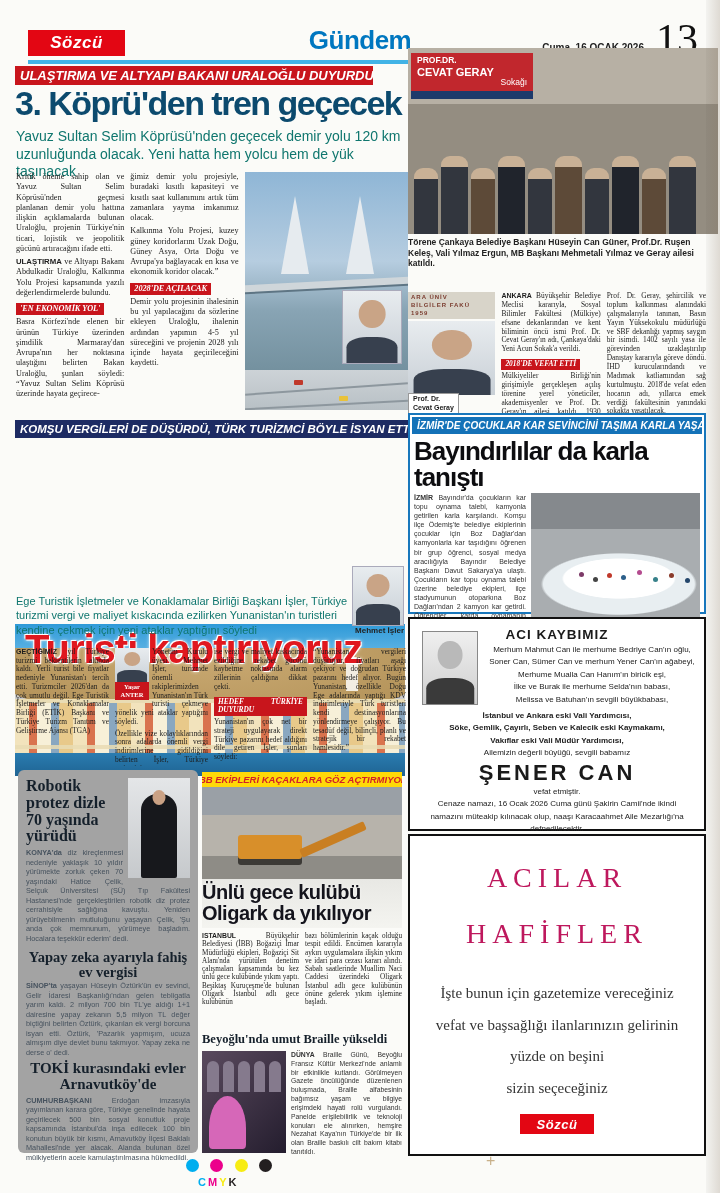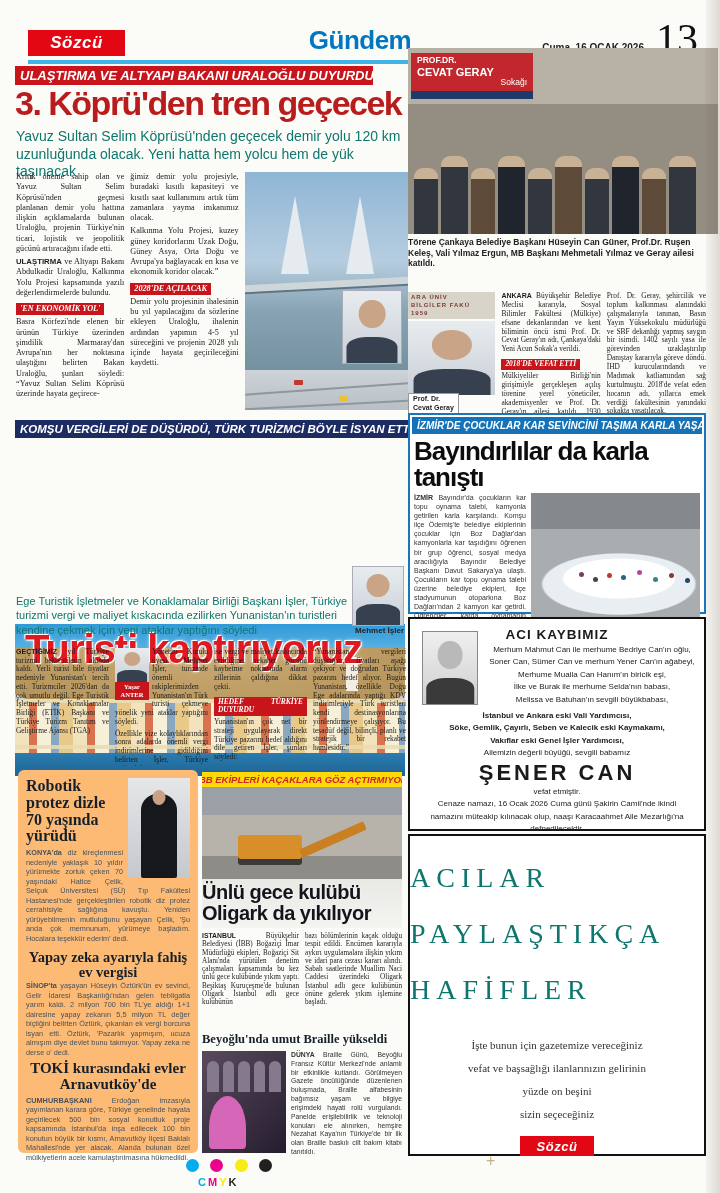--- a/index.html
+++ b/index.html
@@ -15,21 +15,21 @@
   .rule{background:#42b3e6;height:4px;}
   
   .kick{color:#fff;font-weight:bold;font-style:italic;display:flex;align-items:center;padding:0 5px;white-space:nowrap;overflow:hidden;}
   .k-red{background:#c8151c;font-size:13px;}
   .k-navy{background:#1d2b63;font-size:11.5px;}
   .k-blue{background:#1472b8;font-size:10px;}
   .k-yellow{background:#ffd908;color:#d31f26;font-size:9.5px;justify-content:center;}
   .rsub{background:#c8151c;color:#fff;font-weight:bold;font-style:italic;font-size:8.2px;
         padding:1px 4px;display:inline-block;margin:2px 0;}
   
-  .h1a{font-weight:900;font-size:34px;letter-spacing:-1.5px;line-height:1;color:#b91c1c;}
+  .h1a{font-weight:900;font-size:34px;letter-spacing:-1.5px;line-height:1;color:#0c4a6e;}
   .h2a{font-weight:900;font-size:25px;letter-spacing:-1.2px;line-height:1;color:#0d0d10;}
   .h3a{font-weight:900;font-size:40px;letter-spacing:-1px;line-height:.95;color:#e0181f;
        text-shadow:0 0 2px #fff,0 0 4px #fff,1px 1px 0 #fff,-1px -1px 0 #fff;}
   .h4a{font-weight:900;font-size:26px;letter-spacing:-1px;line-height:1;color:#0d0d10;}
   .h5a{font-weight:900;font-size:20px;letter-spacing:-.5px;line-height:1.05;color:#14141c;
        text-shadow:0 0 2px #f2f2f0,0 0 3px #f2f2f0;}
   .hserif{font-family:"Liberation Serif",serif;font-weight:bold;color:#15202b;}
   
   .lead{color:#0f766e;font-size:14px;line-height:1.25;}
   .bt{font-family:"Liberation Serif",serif;font-size:8.2px;line-height:1.25;color:#1c1c1c;text-align:justify;}
@@ -92,25 +92,25 @@
   .brp .pink{position:absolute;left:8%;bottom:4%;width:44%;height:52%;background:#d667b8;border-radius:50% 50% 10% 10%/60% 60% 8% 8%;}
   .brp .row{position:absolute;top:10%;left:6%;right:6%;height:30%;display:flex;gap:4px;}
   .brp .row i{flex:1;background:#857a8d;border-radius:6px 6px 0 0;}
   
   .chador{background:linear-gradient(#e4e6e8,#c6c9cc);}
   .chador .blk{position:absolute;left:50%;transform:translateX(-50%);bottom:0;width:36px;height:84%;background:#17181c;border-radius:16px 16px 2px 2px;}
   .chador .face{position:absolute;left:50%;transform:translateX(-50%);top:12%;width:13px;height:15px;border-radius:50%;background:#caa184;}
   
   .boxed{border:2.5px solid #111;background:#fff;}
   .bluebox{border:2px solid #1877bc;background:#fff;}
-  .panel{background:#fdba74;border-radius:6px;}
+  .panel{background:#a3a3a3;border-radius:6px;}
   .obit-lines{font-size:8px;line-height:1.55;color:#222;text-align:center;}
   .obit-lines.b{font-weight:bold;}
-  .adtitle{font-family:"Liberation Serif",serif;font-size:28px;letter-spacing:6px;color:#0f766e;text-align:left;line-height:2;}
-  .adline{font-family:"Liberation Serif",serif;font-size:11px;color:#333;text-align:center;line-height:2.1;}
+  .adtitle{font-family:"Liberation Serif",serif;font-size:28px;letter-spacing:6px;color:#be185d;text-align:center;line-height:2;}
+  .adline{font-family:"Liberation Serif",serif;font-size:15px;color:#333;text-align:center;line-height:2.1;}
   .pbody{font-size:7.3px;line-height:1.3;color:#46525e;text-align:justify;}
   .tinycap{font-size:6.5px;color:#fff;background:#c8151c;font-weight:bold;text-align:center;line-height:1.2;padding:1px 0;}
   .c{color:#00aeef}.m{color:#ec008c}.y{color:#f7ec13}.k{color:#231f20}
   .dot{width:13px;height:13px;border-radius:50%;display:inline-block;margin-right:7px;}
   .edge{background:linear-gradient(90deg,rgba(0,0,0,.03),rgba(120,100,80,.22));}
   .reg{color:#c8b089;font-size:16px;}
 </style>
 </head>
 <body>
 
@@ -266,33 +266,32 @@
     <div class="obit-lines" style="margin-left:70px;margin-top:2px;">
       <div>Merhum Mahmut Can ile merhume Bedriye Can'ın oğlu,</div>
       <div>Soner Can, Sümer Can ve merhum Yener Can'ın ağabeyi,</div>
       <div>Merhume Mualla Can Hanım'ın biricik eşi,</div>
       <div>İlke ve Burak ile merhume Selda'nın babası,</div>
       <div>Melissa ve Batuhan'ın sevgili büyükbabası,</div>
     </div>
     <div class="obit-lines b" style="margin-top:4px;">
       <div>İstanbul ve Ankara eski Vali Yardımcısı,</div>
       <div>Söke, Gemlik, Çayırlı, Seben ve Kalecik eski Kaymakamı,</div>
-      <div>Vakıflar eski Genel İşler Yardımcısı,</div>
+      <div>Vakıflar eski Vali Müdür Yardımcısı,</div>
     </div>
     <div class="obit-lines">Ailemizin değerli büyüğü, sevgili babamız</div>
     <div style="text-align:center;font-weight:bold;font-size:22px;letter-spacing:3px;line-height:1.2;">ŞENER CAN</div>
     <div class="obit-lines">vefat etmiştir.</div>
     <div class="obit-lines" style="padding:0 14px;">Cenaze namazı, 16 Ocak 2026 Cuma günü Şakirin Camii'nde ikindi namazını müteakip kılınacak olup, naaşı Karacaahmet Aile Mezarlığı'na defnedilecektir.</div>
     <div style="text-align:center;font-weight:bold;font-size:12px;letter-spacing:2px;margin-top:2px;">AİLESİ</div>
   </div>
 
   <div class="abs boxed" style="left:408px;top:834px;width:294px;height:318px;">
     <div style="margin-top:14px;">
       <div class="adtitle">ACILAR</div>
-      <div class="adtitle">PAYLAŞTIKÇA</div>
       <div class="adtitle">HAFİFLER</div>
     </div>
     <div style="margin-top:16px;">
       <div class="adline">İşte bunun için gazetemize vereceğiniz</div>
       <div class="adline">vefat ve başsağlığı ilanlarınızın gelirinin</div>
       <div class="adline">yüzde on beşini</div>
       <div class="adline">sizin seçeceğiniz</div>
     </div>
     <div class="logo" style="width:74px;height:20px;margin:10px auto 0;font-size:13px;">Sözcü</div>
   </div>

